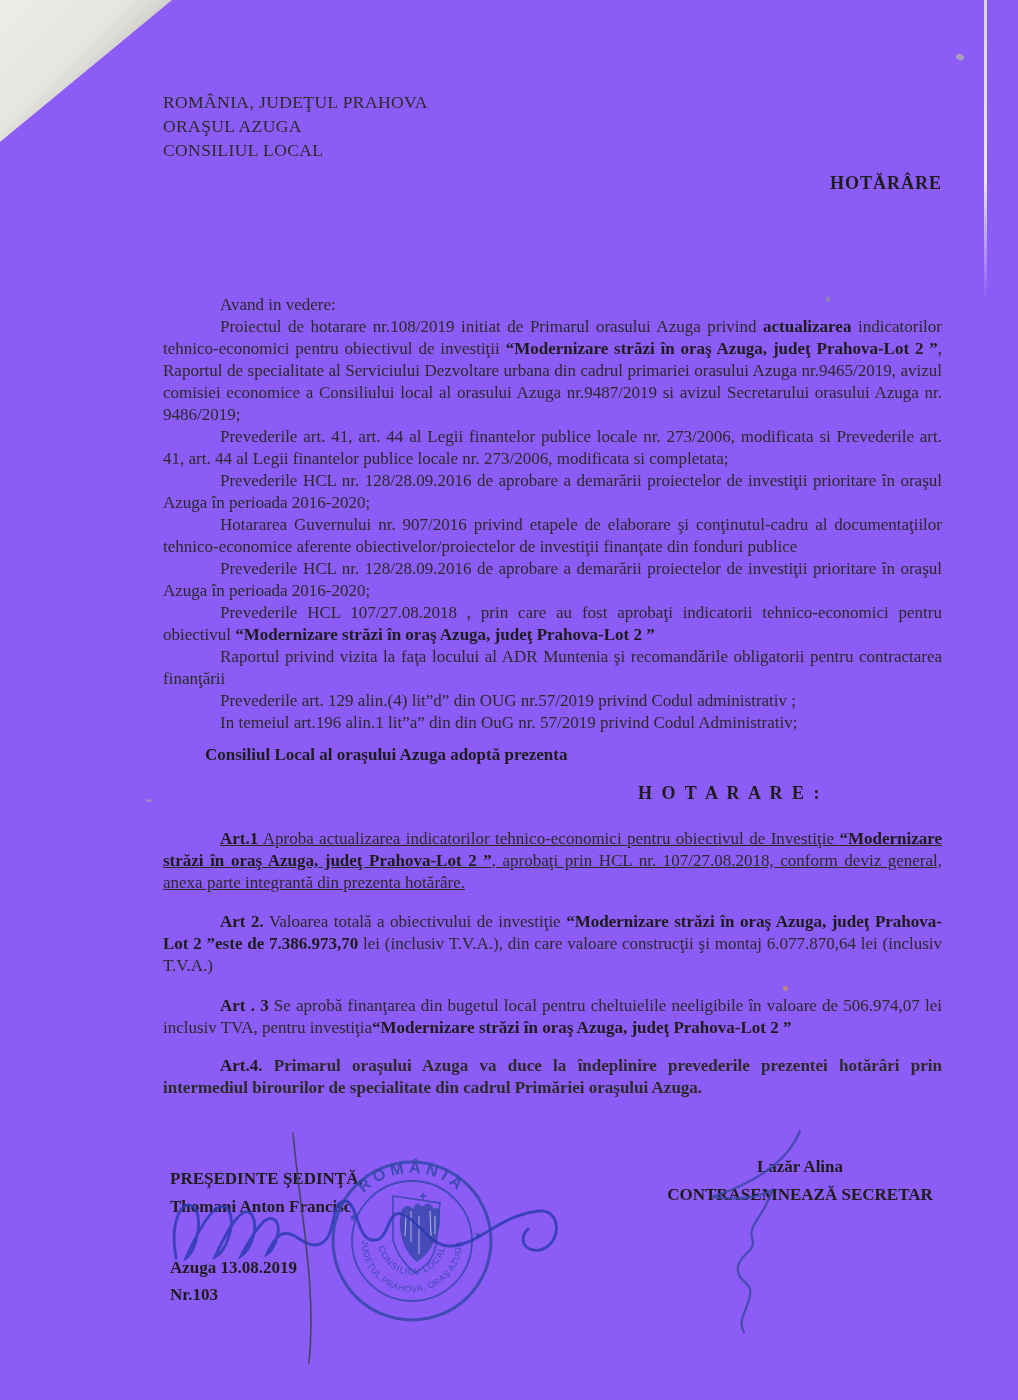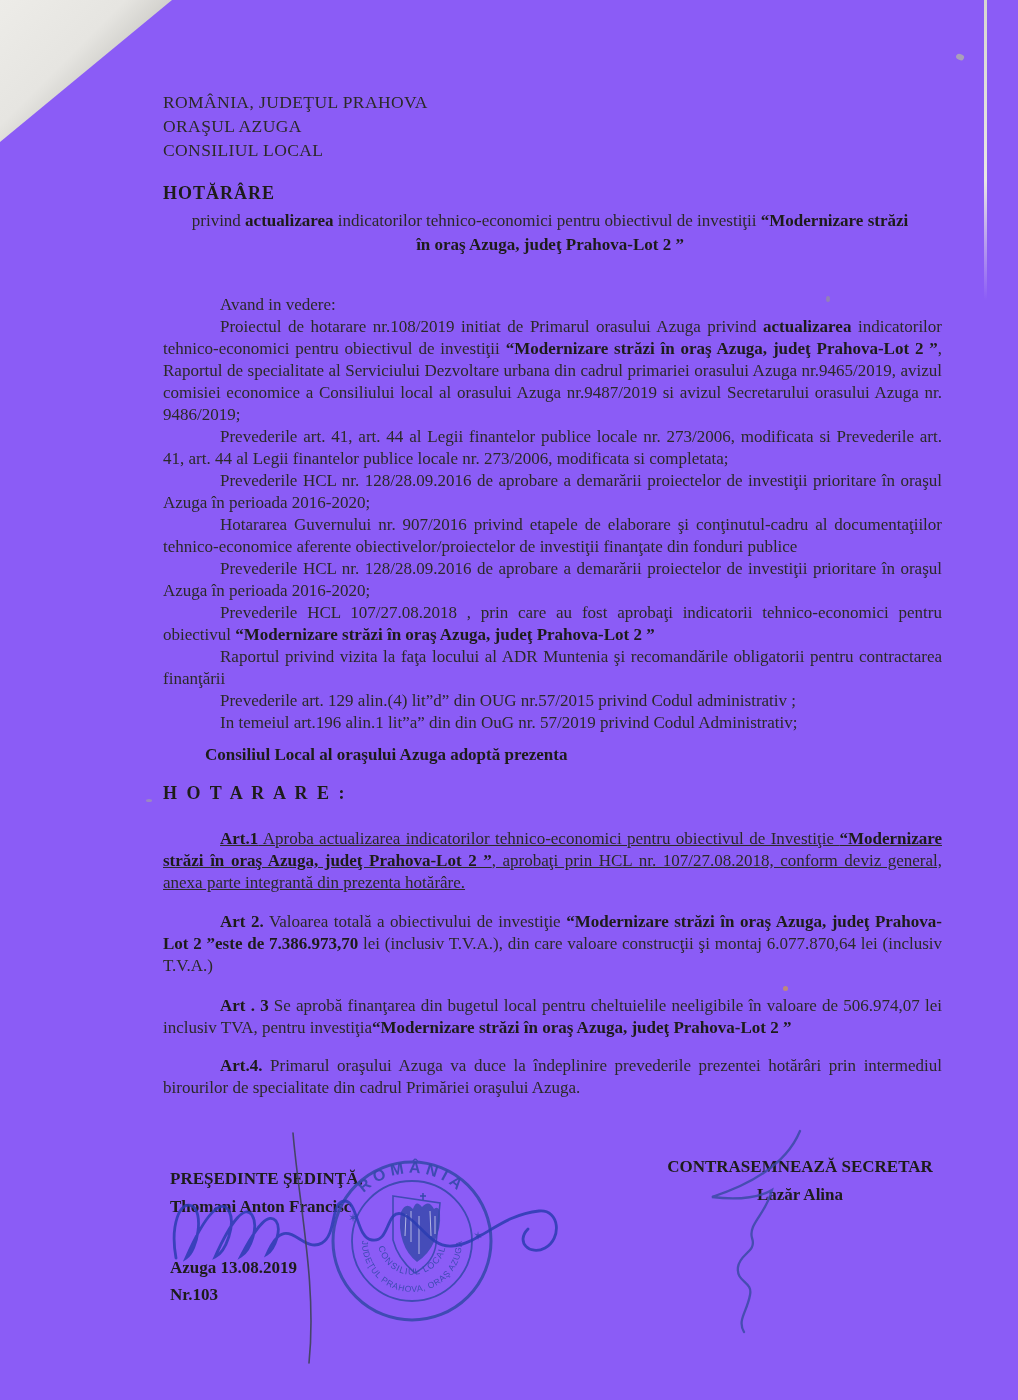--- a/index.html
+++ b/index.html
@@ -20,36 +20,36 @@
     background:linear-gradient(#d7d6d2,#e9e8e4 60%,rgba(233,232,228,0));
   }
   .speck{position:absolute;border-radius:50%;}
   .speck.s1{left:956px;top:54px;width:8px;height:6px;background:#b1b0ab;border-radius:60% 40% 50% 50%;opacity:.8;transform:rotate(25deg);}
   .speck.s2{left:826px;top:296px;width:4px;height:6px;background:#98978f;opacity:.6;}
   .speck.s3{left:783px;top:986px;width:5px;height:5px;background:#c9955e;opacity:.8;}
   .speck.s4{left:146px;top:799px;width:6px;height:3px;background:#a5a49e;opacity:.6;}
   
   .letterhead{position:absolute;left:163px;top:90px;font-size:17.5px;line-height:24px;letter-spacing:.4px;}
   
-  .doc-title{position:absolute;left:163px;top:183px;width:779px;text-align:left;
+  .doc-title{position:absolute;left:163px;top:173px;width:779px;text-align:right;
     font-weight:bold;font-size:18px;letter-spacing:1px;color:#1d1c1a;}
   .doc-subtitle{position:absolute;left:140px;top:209px;width:820px;text-align:center;
     font-size:17px;line-height:24px;}
   
   .body{position:absolute;left:163px;top:294px;width:779px;font-size:17px;line-height:22px;}
   .body p{margin:0;}
   .ind{text-indent:57px;}
   .just{text-align:justify;}
   .adopt{font-weight:bold;margin-top:10px !important;padding-left:42px;color:#1d1c1a;}
-  .hotarare{margin-top:16px !important;text-align:left;font-weight:bold;
+  .hotarare{margin-top:16px !important;text-align:right;font-weight:bold;
     font-size:18px;letter-spacing:2.5px;color:#1d1c1a;padding-right:120px;}
   .mt24{margin-top:24px !important;text-decoration:underline;}
   .mt17{margin-top:17px !important;}
   .mt18{margin-top:18px !important;}
-  .mt16{margin-top:16px !important;}
+  .mt16{margin-top:16px !important;font-weight:bold;}
   
   .sig-block{position:absolute;font-size:17px;line-height:28px;font-weight:bold;color:#1d1c1a;}
   .sig-president{left:170px;top:1153px;margin-top:12px;}
   .sig-secretary{left:640px;top:1153px;width:320px;text-align:center;}
   .sig-date{position:absolute;left:170px;top:1254px;font-size:17px;line-height:27px;font-weight:bold;color:#1d1c1a;}
   .stamp{position:absolute;left:327px;top:1156px;}
   .sig-layer{position:absolute;left:0;top:0;pointer-events:none;}
 </style>
 </head>
 <body>
@@ -63,54 +63,53 @@
   <div class="speck s3"></div>
   <div class="speck s4"></div>
 
   <header class="letterhead">
     <div>ROMÂNIA, JUDEŢUL PRAHOVA</div>
     <div>ORAŞUL AZUGA</div>
     <div>CONSILIUL LOCAL</div>
   </header>
 
   <div class="doc-title">HOTĂRÂRE</div>
-  <div class="doc-subtitle"><span>privind </span><b>actualizarea</b><span>  indicatorilor tehnico-economici pentru obiectivul  de investiţii </span><b>“Modernizare străzi</b><br><b>în oraş Azuga, judeţ Prahova-Lot 2 ”</b></div>
 
   <main class="body">
     <p class="ind">Avand in vedere:</p>
     <p class="ind just"><span>Proiectul de hotarare nr.108/2019 initiat de Primarul orasului Azuga privind </span><b>actualizarea</b><span> indicatorilor tehnico-economici pentru obiectivul  de investiţii </span><b>“Modernizare străzi în oraş Azuga, judeţ Prahova-Lot 2 ”</b><span>, Raportul de specialitate al Serviciului Dezvoltare urbana din cadrul primariei orasului Azuga nr.9465/2019,  avizul comisiei economice  a Consiliului local al orasului Azuga nr.9487/2019 si avizul Secretarului orasului Azuga nr. 9486/2019;</span></p>
     <p class="ind just"><span>Prevederile art. 41, art. 44 al Legii finantelor publice locale nr. 273/2006, modificata si Prevederile art. 41, art. 44 al Legii finantelor publice locale nr. 273/2006, modificata si completata;</span></p>
     <p class="ind just"><span>Prevederile HCL  nr. 128/28.09.2016 de aprobare a demarării proiectelor  de investiţii prioritare în oraşul Azuga în perioada 2016-2020;</span></p>
     <p class="ind just"><span>Hotararea Guvernului nr. 907/2016 privind etapele de elaborare şi conţinutul-cadru al documentaţiilor tehnico-economice aferente obiectivelor/proiectelor de investiţii finanţate din fonduri publice</span></p>
     <p class="ind just"><span>Prevederile HCL  nr. 128/28.09.2016 de aprobare a demarării proiectelor  de investiţii prioritare în oraşul Azuga în perioada 2016-2020;</span></p>
     <p class="ind just"><span>Prevederile HCL 107/27.08.2018 , prin care au fost aprobaţi indicatorii tehnico-economici pentru obiectivul  </span><b>“Modernizare străzi în oraş Azuga, judeţ Prahova-Lot 2 ”</b></p>
     <p class="ind just"><span>Raportul privind vizita la faţa locului  al ADR Muntenia şi recomandările obligatorii pentru contractarea  finanţării</span></p>
-    <p class="ind"><span>Prevederile art. 129 alin.(4) lit”d” din  OUG nr.57/2015 privind Codul administrativ ;</span></p>
+    <p class="ind"><span>Prevederile art. 129 alin.(4) lit”d” din  OUG nr.57/2019 privind Codul administrativ ;</span></p>
     <p class="ind"><span>In temeiul art.196 alin.1 lit”a” din din OuG nr. 57/2019 privind Codul Administrativ;</span></p>
 
     <p class="adopt">Consiliul Local al oraşului Azuga adoptă prezenta</p>
     <p class="hotarare">H O T A R A R E :</p>
 
     <p class="ind just mt24"><b>Art.1</b><span>   Aproba actualizarea indicatorilor tehnico-economici  pentru obiectivul de Investiţie </span><b>“Modernizare străzi în oraş Azuga, judeţ Prahova-Lot 2 ”</b><span>, aprobaţi prin HCL nr. 107/27.08.2018, conform deviz general, anexa parte integrantă din prezenta hotărâre.</span></p>
     <p class="ind just mt17"><b>Art 2.</b><span> Valoarea totală a obiectivului de investiţie  </span><b>“Modernizare străzi în oraş Azuga, judeţ Prahova-Lot 2 ”este de 7.386.973,70</b><span>   lei (inclusiv T.V.A.), din care valoare construcţii şi montaj 6.077.870,64  lei (inclusiv T.V.A.)</span></p>
     <p class="ind just mt18"><b>Art . 3</b><span> Se aprobă finanţarea din bugetul  local  pentru cheltuielile  neeligibile  în  valoare de 506.974,07 lei inclusiv TVA, pentru investiţia</span><b>“Modernizare străzi în oraş Azuga, judeţ Prahova-Lot 2 ”</b></p>
     <p class="ind just mt16"><b>Art.4.</b><span> Primarul oraşului Azuga va duce la îndeplinire prevederile prezentei hotărâri prin intermediul birourilor de specialitate din cadrul Primăriei oraşului Azuga.</span></p>
   </main>
 
   <div class="sig-block sig-president">
     <div>PREŞEDINTE ŞEDINŢĂ,</div>
     <div>Thomani Anton Francisc</div>
   </div>
   <div class="sig-date">
     <div>Azuga 13.08.2019</div>
     <div>Nr.103</div>
   </div>
   <div class="sig-block sig-secretary">
+    <div>Lazăr Alina</div>
     <div>CONTRASEMNEAZĂ  SECRETAR</div>
-    <div>Lazăr Alina</div>
   </div>
 
   <svg class="stamp" width="170" height="170" viewBox="0 0 170 170">
     <g stroke="#3649ab" fill="none" opacity="0.88">
       <circle cx="85" cy="85" r="79" stroke-width="3"></circle>
       <circle cx="85" cy="85" r="60" stroke-width="1.8"></circle>
       <path d="M 66 40 L 113 47 L 109 88 Q 107 106 88 117 Q 71 103 66 84 Z" stroke-width="1.6"></path>
     </g>
     <defs>
       <path id="arcTop" d="M 17 85 A 68 68 0 0 1 153 85"></path>

